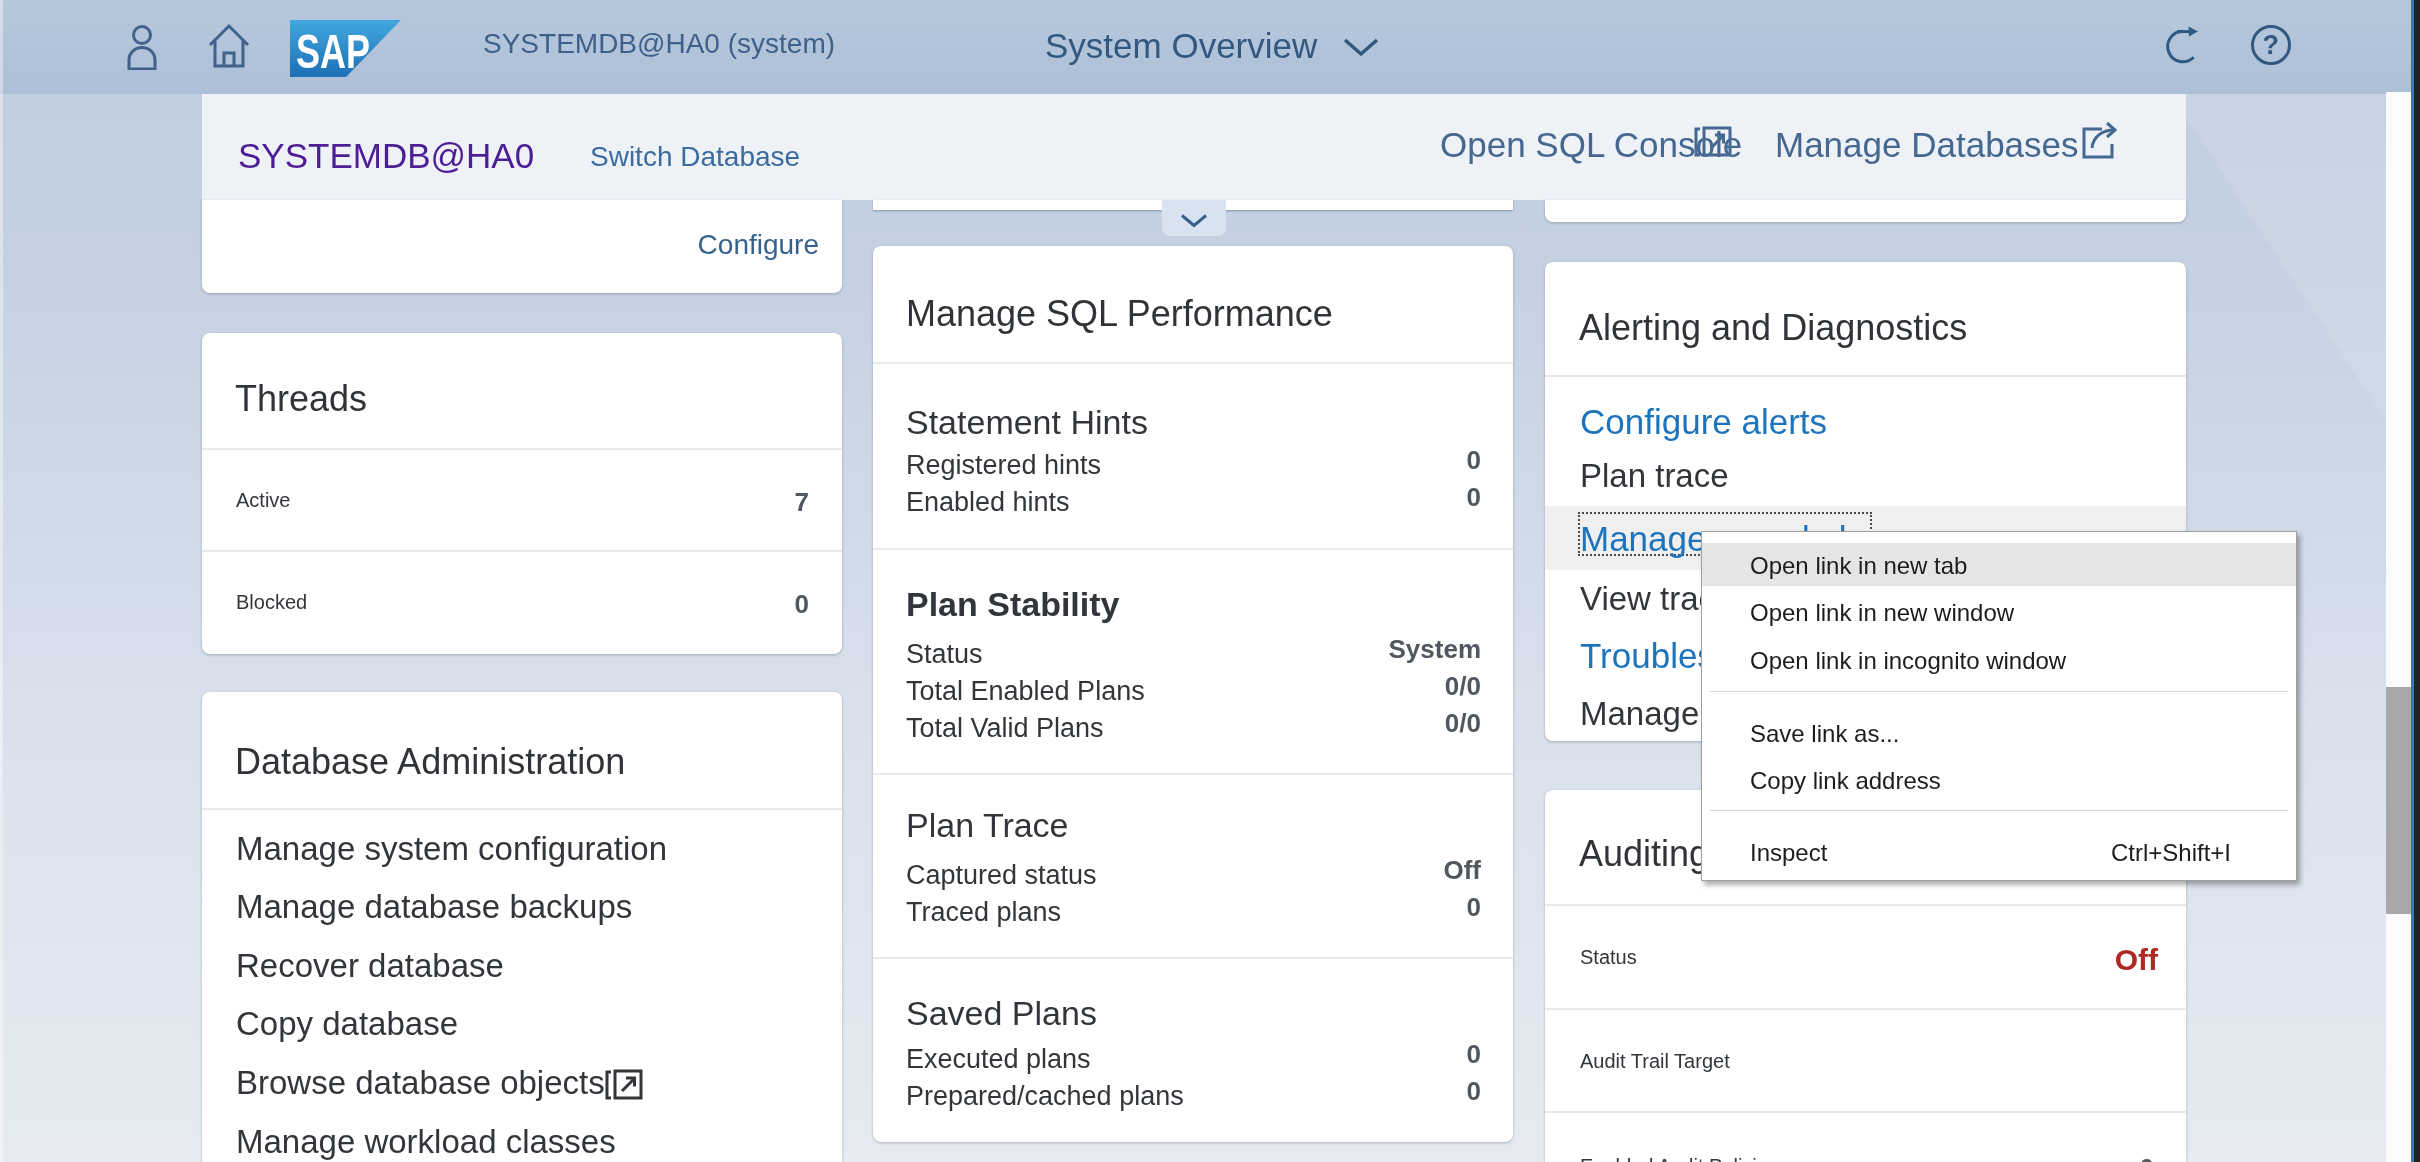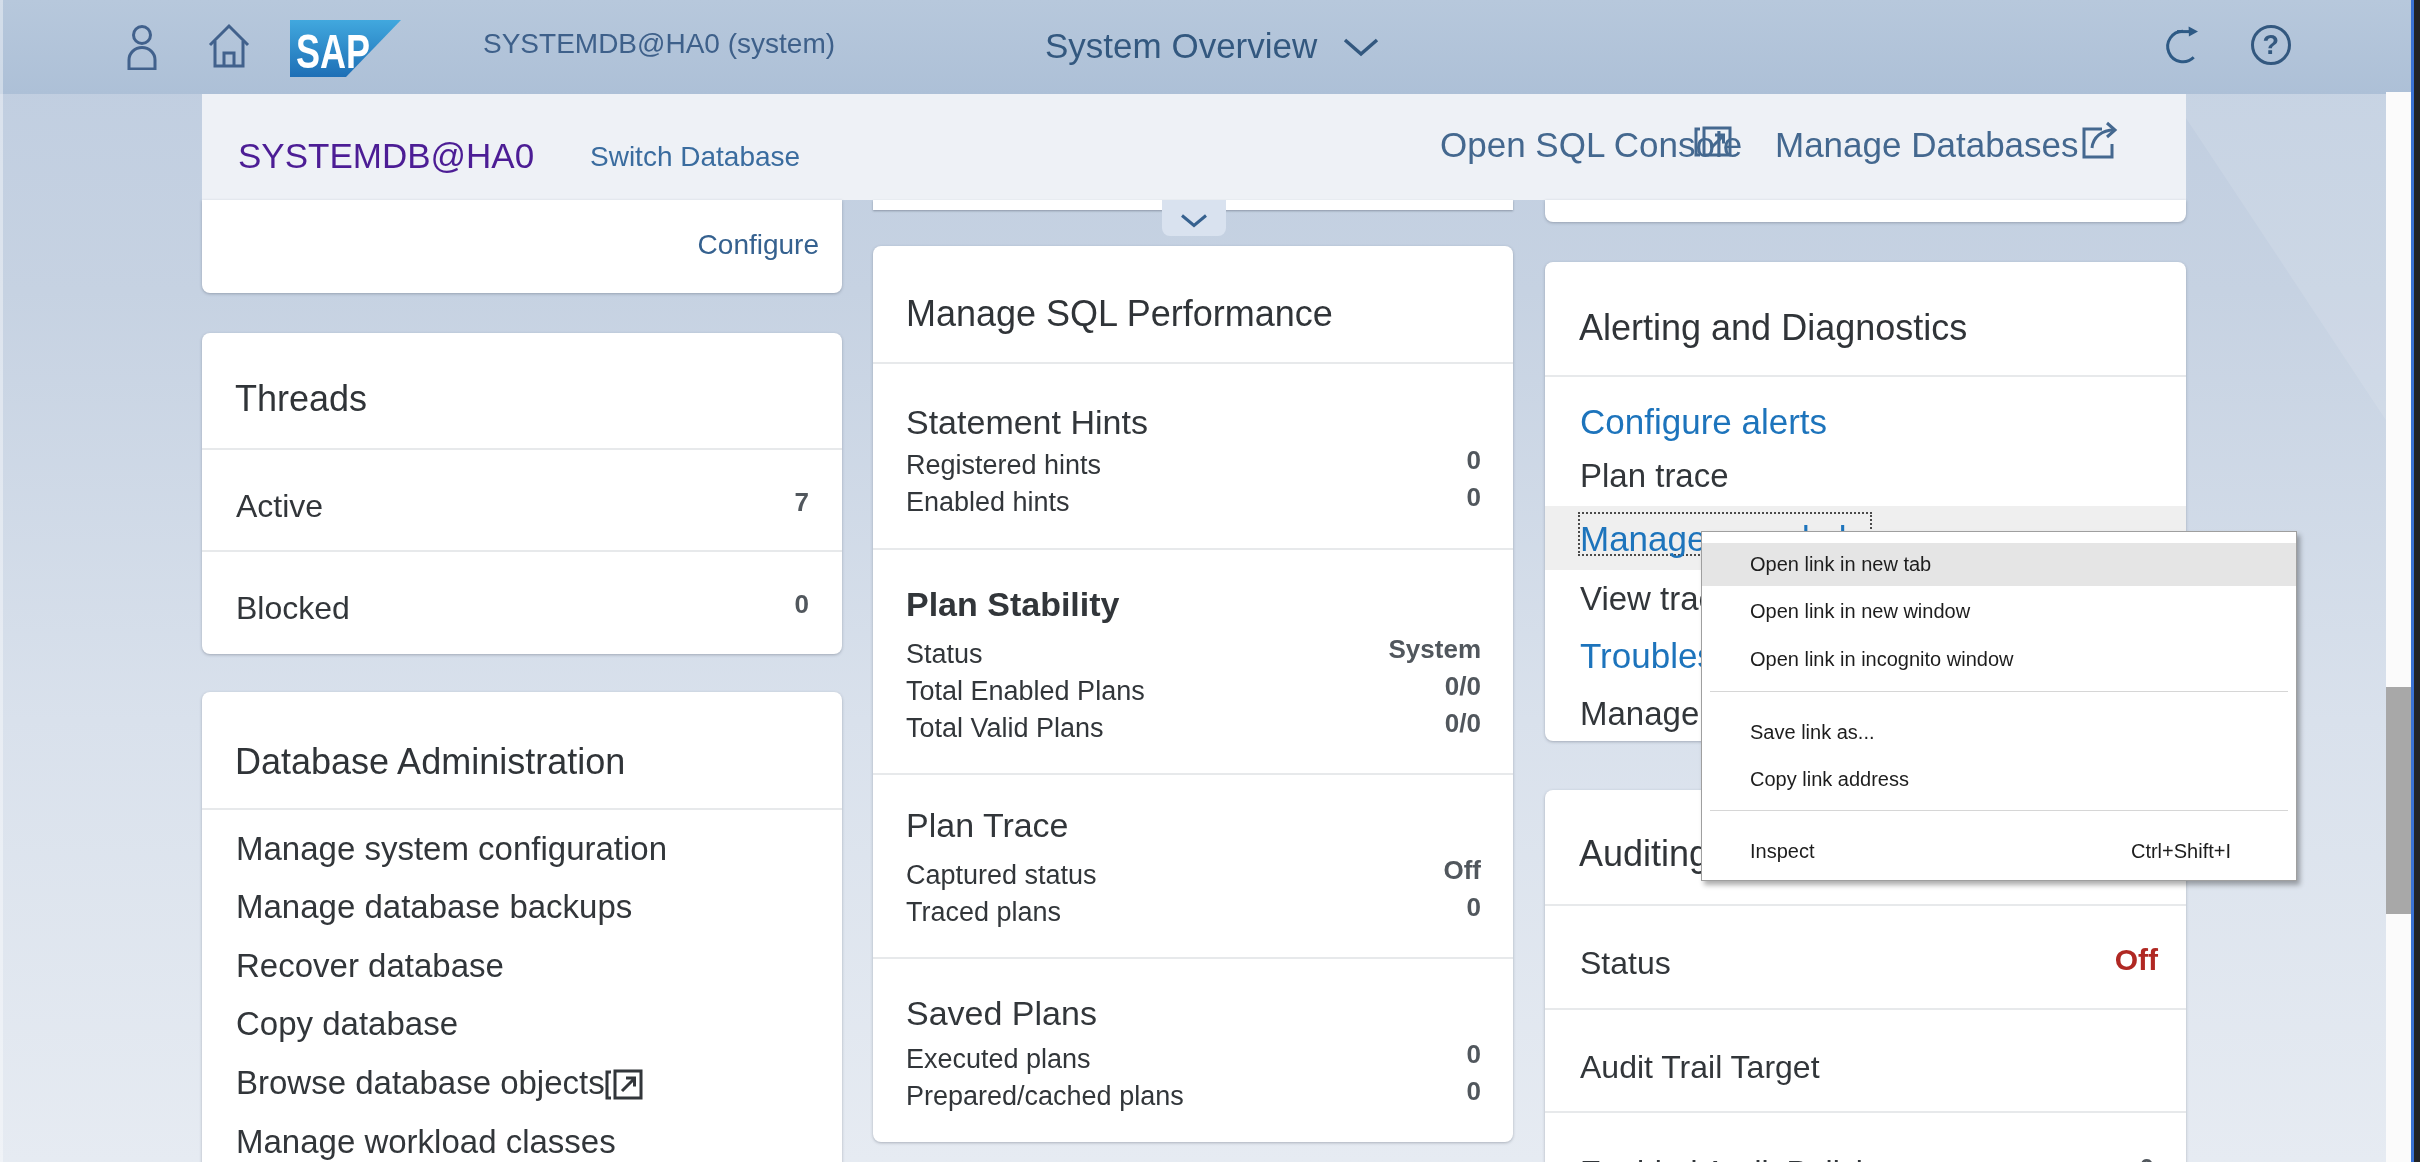--- a/index.html
+++ b/index.html
@@ -7,26 +7,26 @@
 background:linear-gradient(180deg,#bfcde0 0%,#c6d2e2 25%,#d9e1ec 62%,#e6ebf2 100%);}
 .abs{position:absolute;}
 .card{position:absolute;background:#fff;border-radius:8px;box-shadow:0 1px 3px rgba(60,70,85,.35);}
 .cut{border-radius:0 0 8px 8px;}
 .t{position:absolute;line-height:1;white-space:nowrap;}
 .sep{position:absolute;height:1.5px;background:#e7e9eb;}
 .title{font-size:36px;color:#303438;}
 .sub{font-size:34px;color:#32363a;}
 .lbl{font-size:27px;color:#32363a;}
 .val{font-size:26px;font-weight:bold;color:#51575d;}
-.row{font-size:32px;color:#32363a;}
+.row{font-size:20px;color:#32363a;}
 .valr{font-size:26px;font-weight:bold;color:#51575d;}
 .lnk{font-size:33px;color:#32363a;}
 .blu{font-size:35px;color:#1d74bc;}
 .hlk{font-size:35px;color:#44688f;}
-.mi{font-size:20px;color:#1d1d1d;}
+.mi{font-size:24px;color:#1d1d1d;}
 </style>
 </head>
 <body>
 
 <div class="abs" style="left:0;top:0;width:2420px;height:94px;background:linear-gradient(180deg,#b7c8dc,#adc0d7);"></div>
 <div class="abs" style="left:0;top:0;width:3px;height:1162px;background:rgba(255,255,255,.4);"></div>
 
 <svg class="abs" style="left:126px;top:24px;" width="32" height="46" viewBox="0 0 32 46">
  <circle cx="16" cy="11" r="8.5" fill="none" stroke="#41618c" stroke-width="3"></circle>
  <path d="M3 45 v-9 a13 12.5 0 0 1 26 0 v9 z" fill="none" stroke="#41618c" stroke-width="3"></path>

